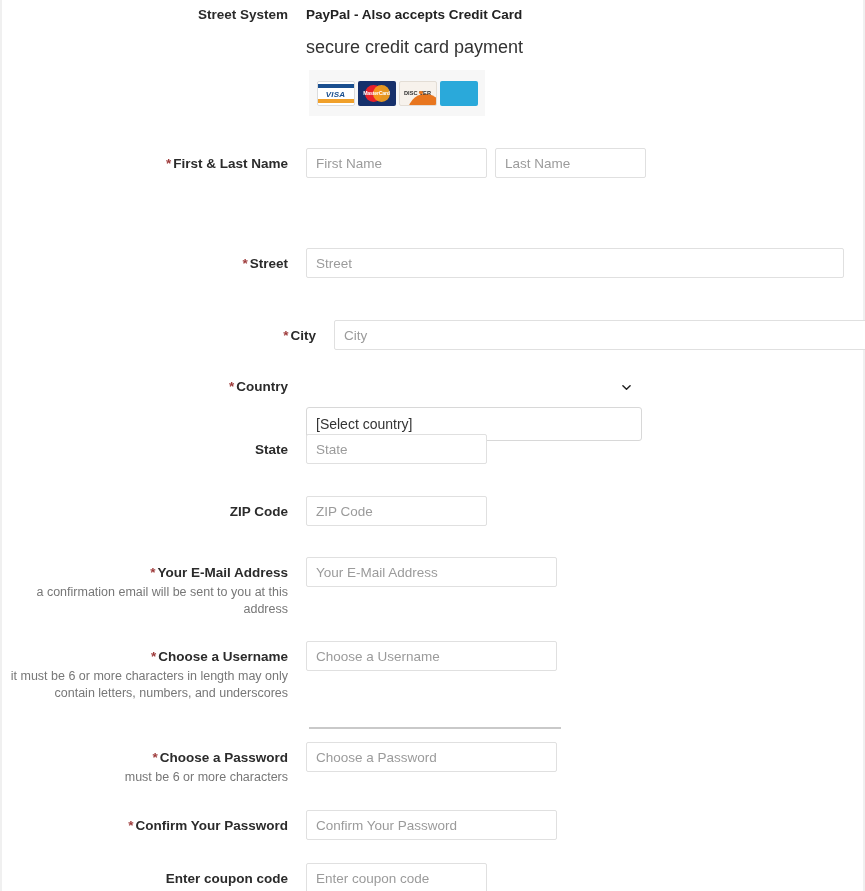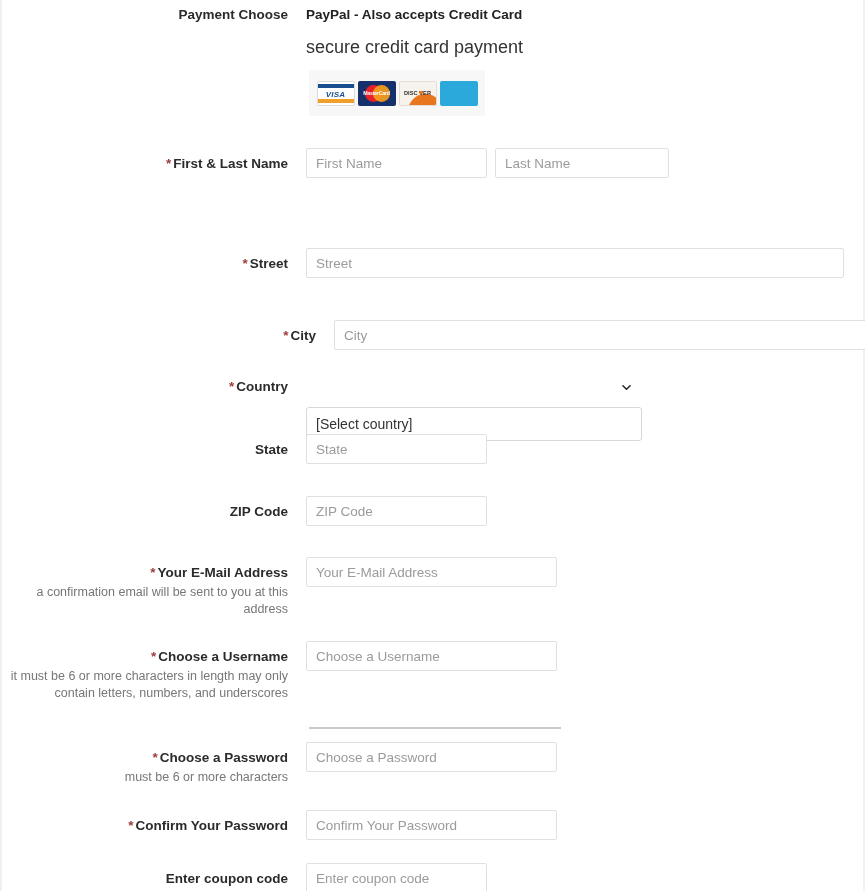--- a/index.html
+++ b/index.html
@@ -225,21 +225,21 @@
     background: #c9c9c9;
   }
 </style>
 </head>
 <body>
 
 <div class="panel">
 
   <div class="form-row" id="payment-row">
     <div class="label-col nopad">
-      <span class="ctl-label">Payment Choose</span>
+      <span class="ctl-label">Street System</span>
     </div>
     <div class="field-col">
       <div class="pay-name">PayPal - Also accepts Credit Card</div>
       <div class="pay-desc">secure credit card payment</div>
     </div>
   </div>
 
   <div id="card-logos">
     <div class="card card-visa">
       <div class="vtop"></div>
@@ -260,21 +260,21 @@
       <div class="atxt">AMEX</div>
     </div>
   </div>
 
   <div class="form-row" style="top:148px;">
     <div class="label-col">
       <span class="ctl-label"><span class="req-star">*</span><span>First &amp; Last Name</span></span>
     </div>
     <div class="field-col" style="display:flex; gap:8px;">
       <input class="txt" style="width: 181px;" type="text" placeholder="First Name">
-      <input class="txt" style="width: 174px;" type="text" placeholder="Last Name">
+      <input class="txt" style="width: 151px;" type="text" placeholder="Last Name">
     </div>
   </div>
 
 
   <div class="form-row" style="top:248px;">
     <div class="label-col">
       <span class="ctl-label"><span class="req-star">*</span><span>Street</span></span>
     </div>
     <div class="field-col">
       <input class="txt" style="width: 538px;" type="text" placeholder="Street">

